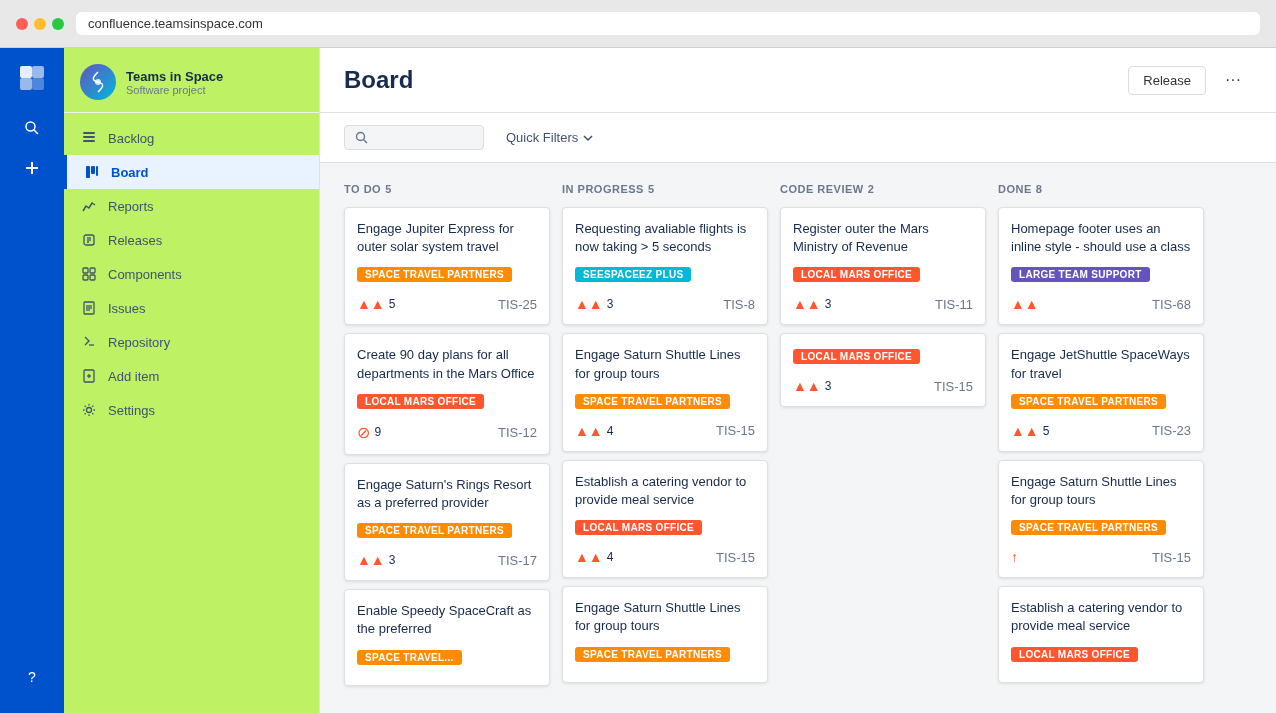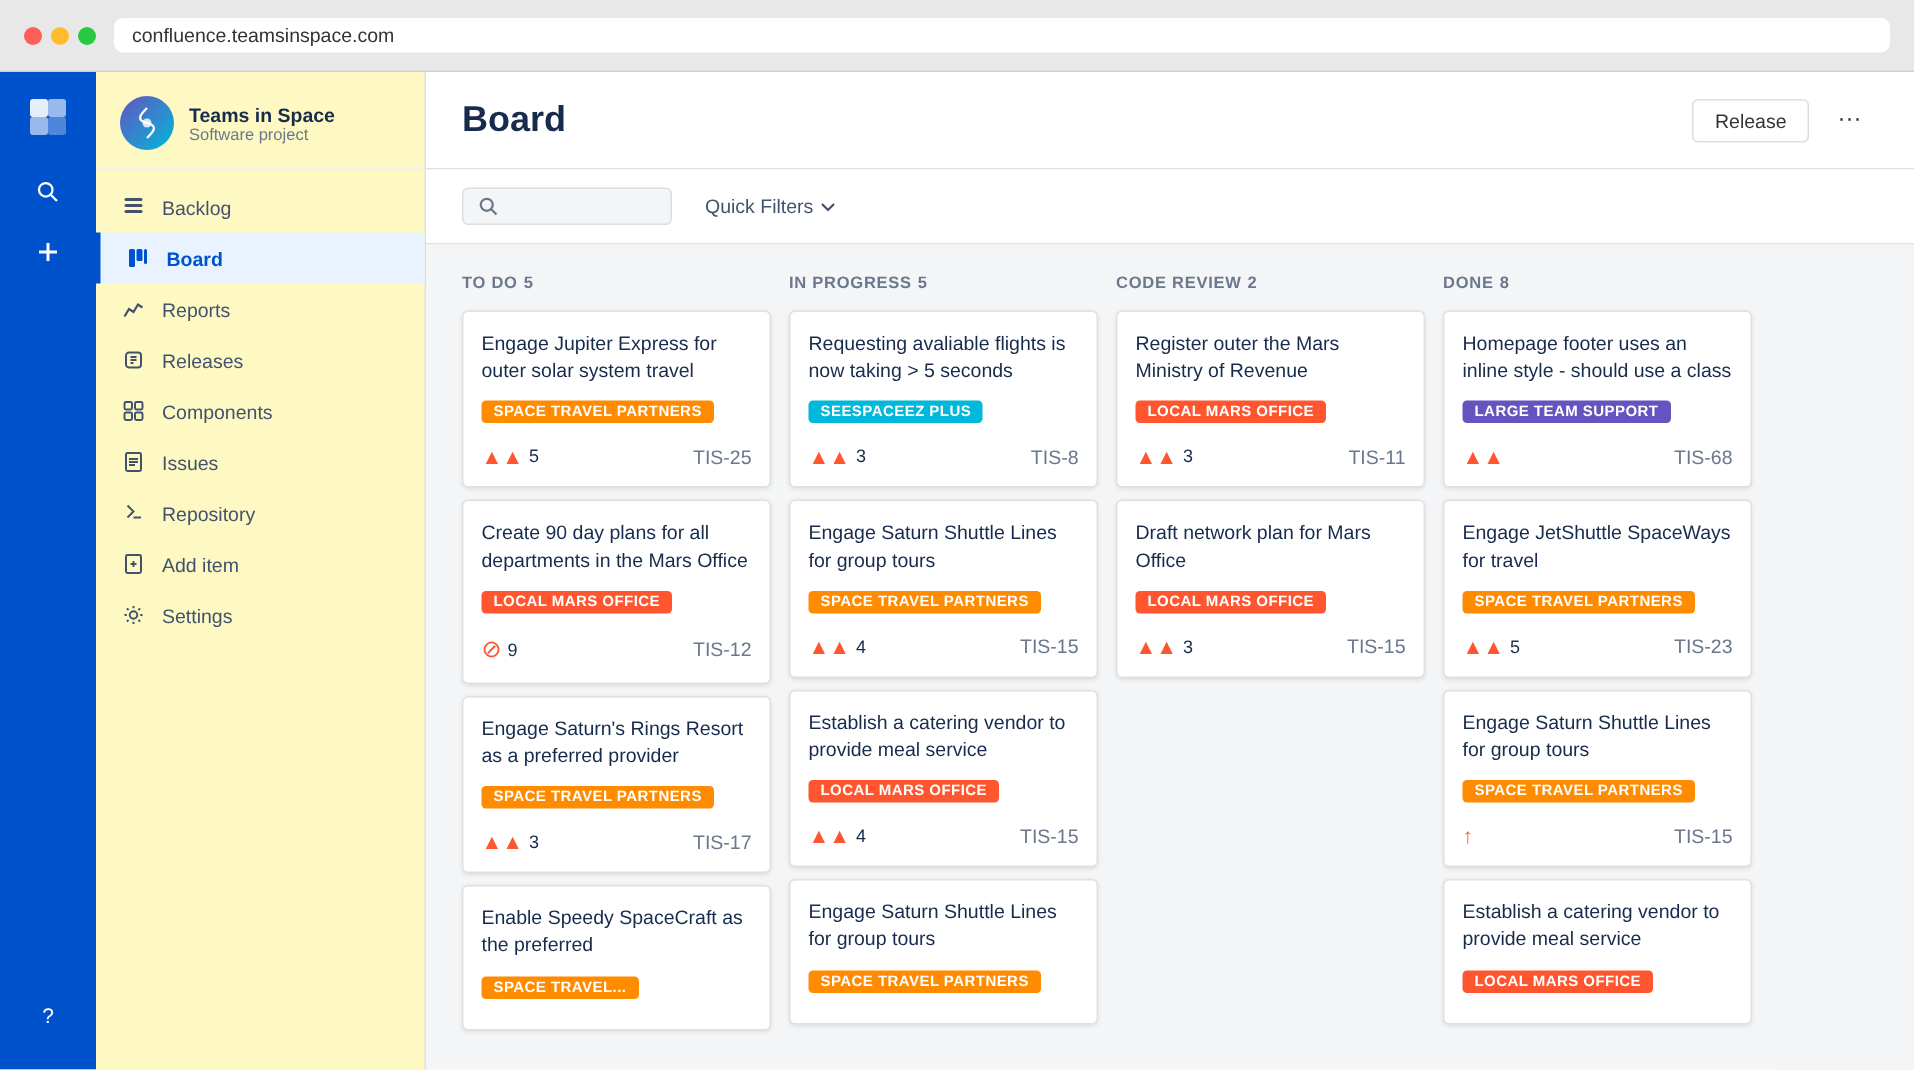--- a/index.html
+++ b/index.html
@@ -55,22 +55,22 @@
       display: flex; align-items: center; justify-content: center;
       border-radius: 4px;
       cursor: pointer;
       color: rgba(255,255,255,0.8);
       font-size: 16px;
     }
     .sidebar-bottom { margin-top: auto; }
 
     
     .left-nav {
-      width: 220px;
-      background: #fef9c3;
+      width: 256px;
+      background: #bef264;
       border-right: 1px solid #e0e0e0;
       display: flex;
       flex-direction: column;
       padding: 0;
       flex-shrink: 0;
     }
     .project-header {
       display: flex;
       align-items: center;
       padding: 16px 16px 12px;
@@ -531,21 +531,20 @@
             <div class="card-tag tag-local-mars">Local Mars Office</div>
             <div class="card-footer">
               <div class="card-priority">
                 <span class="priority-icon priority-icon-up">▲▲</span>
                 <span>3</span>
               </div>
               <span class="card-id">TIS-11</span>
             </div>
           </div>
           <div class="card">
-            <div class="card-title">Draft network plan for Mars Office</div>
             <div class="card-tag tag-local-mars">Local Mars Office</div>
             <div class="card-footer">
               <div class="card-priority">
                 <span class="priority-icon priority-icon-up">▲▲</span>
                 <span>3</span>
               </div>
               <span class="card-id">TIS-15</span>
             </div>
           </div>
         </div>

